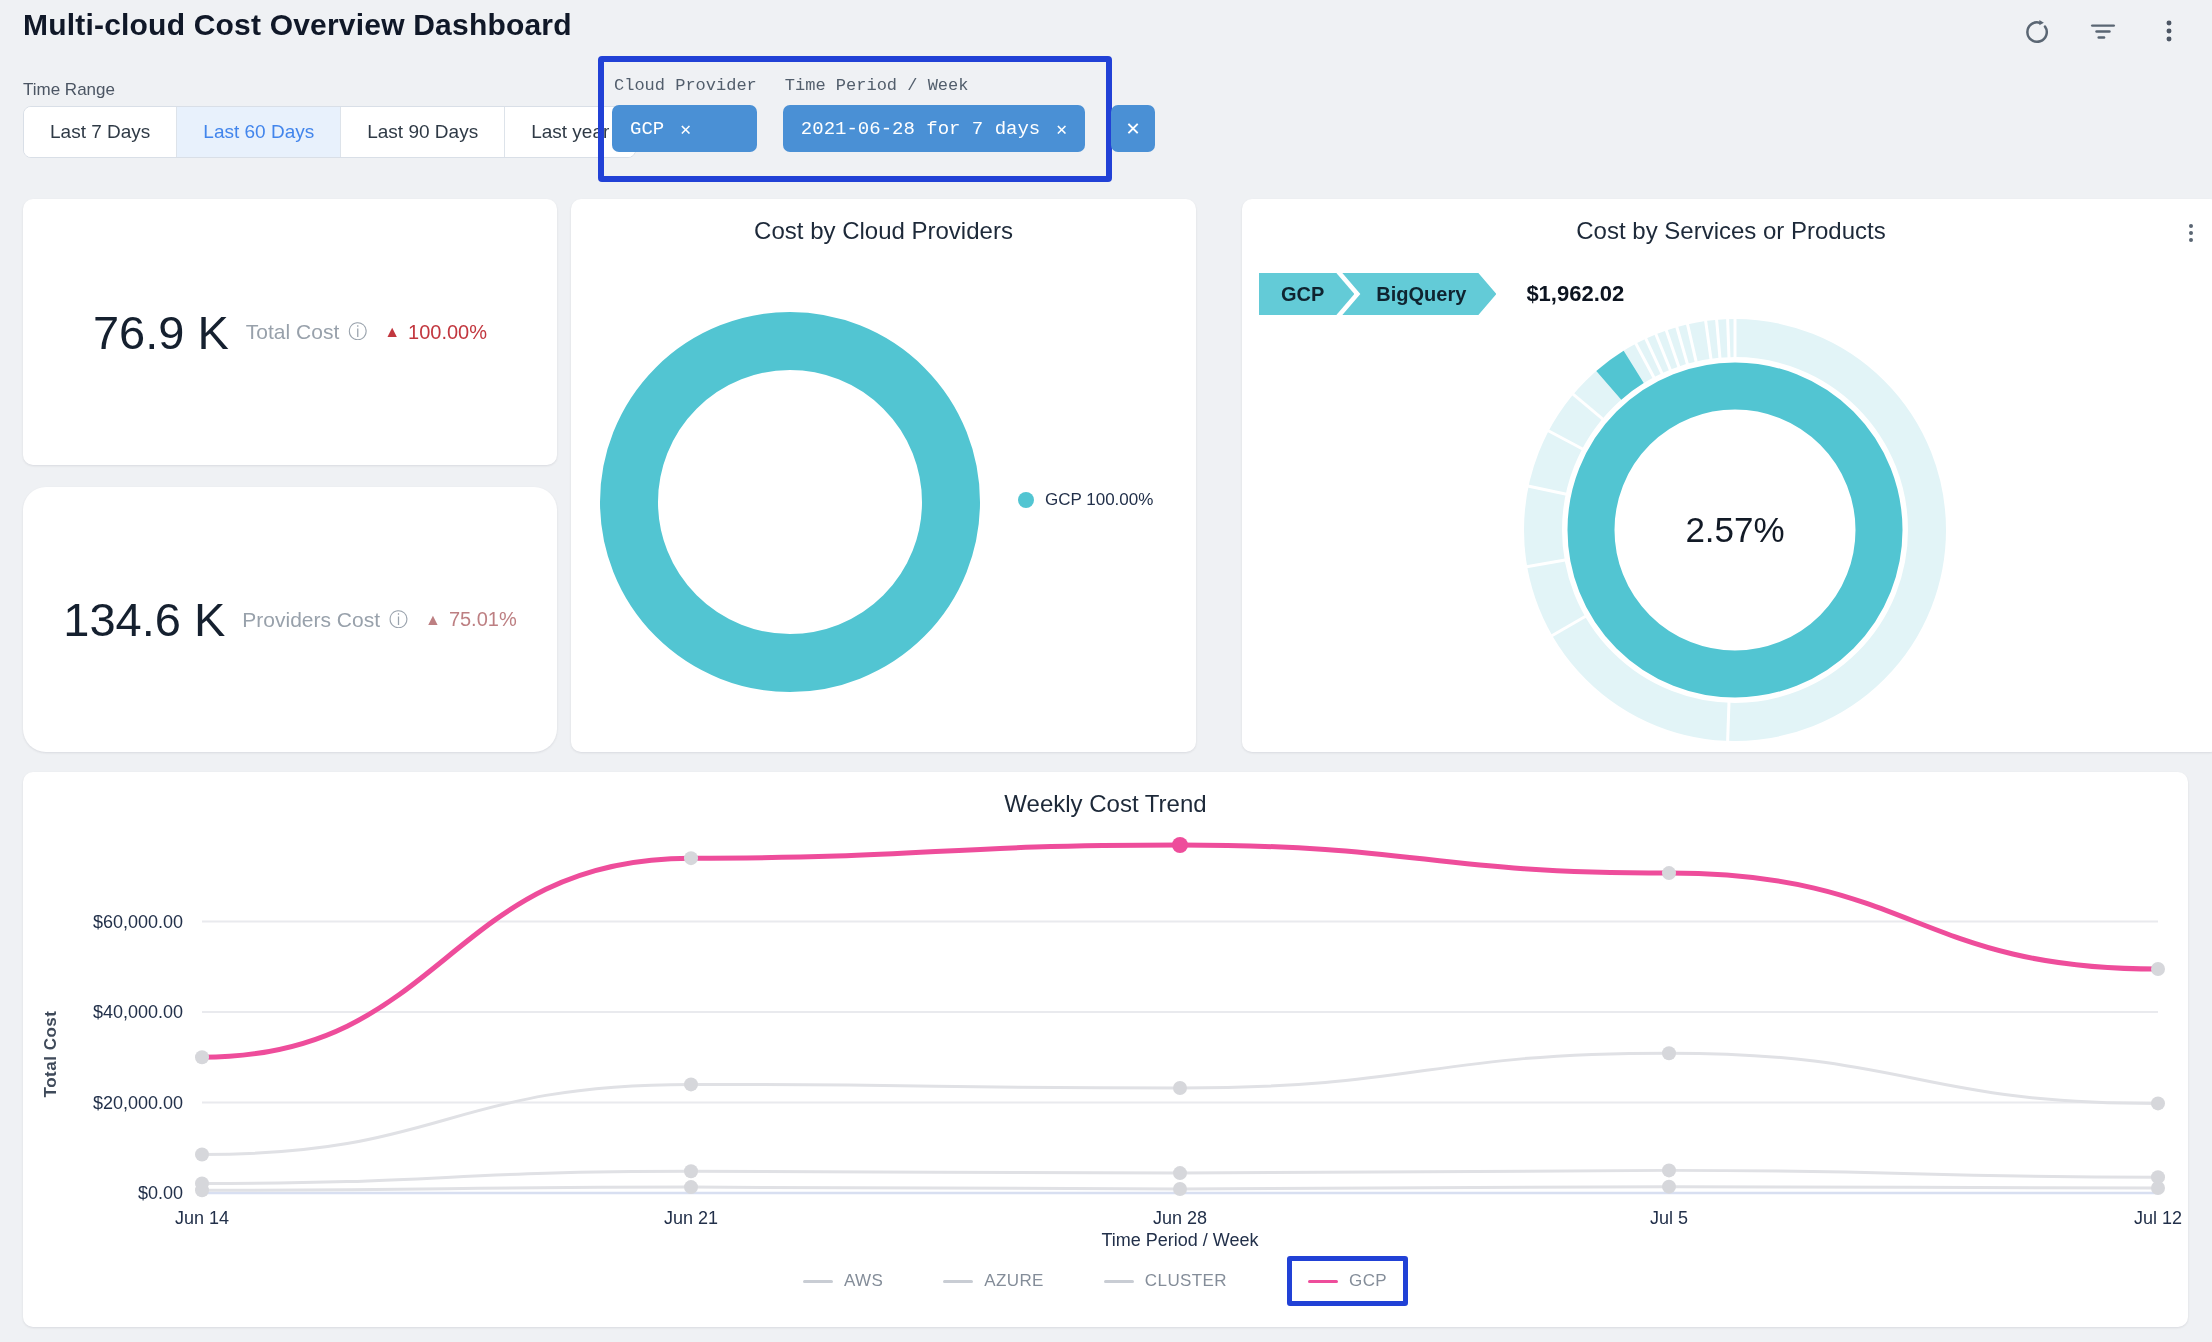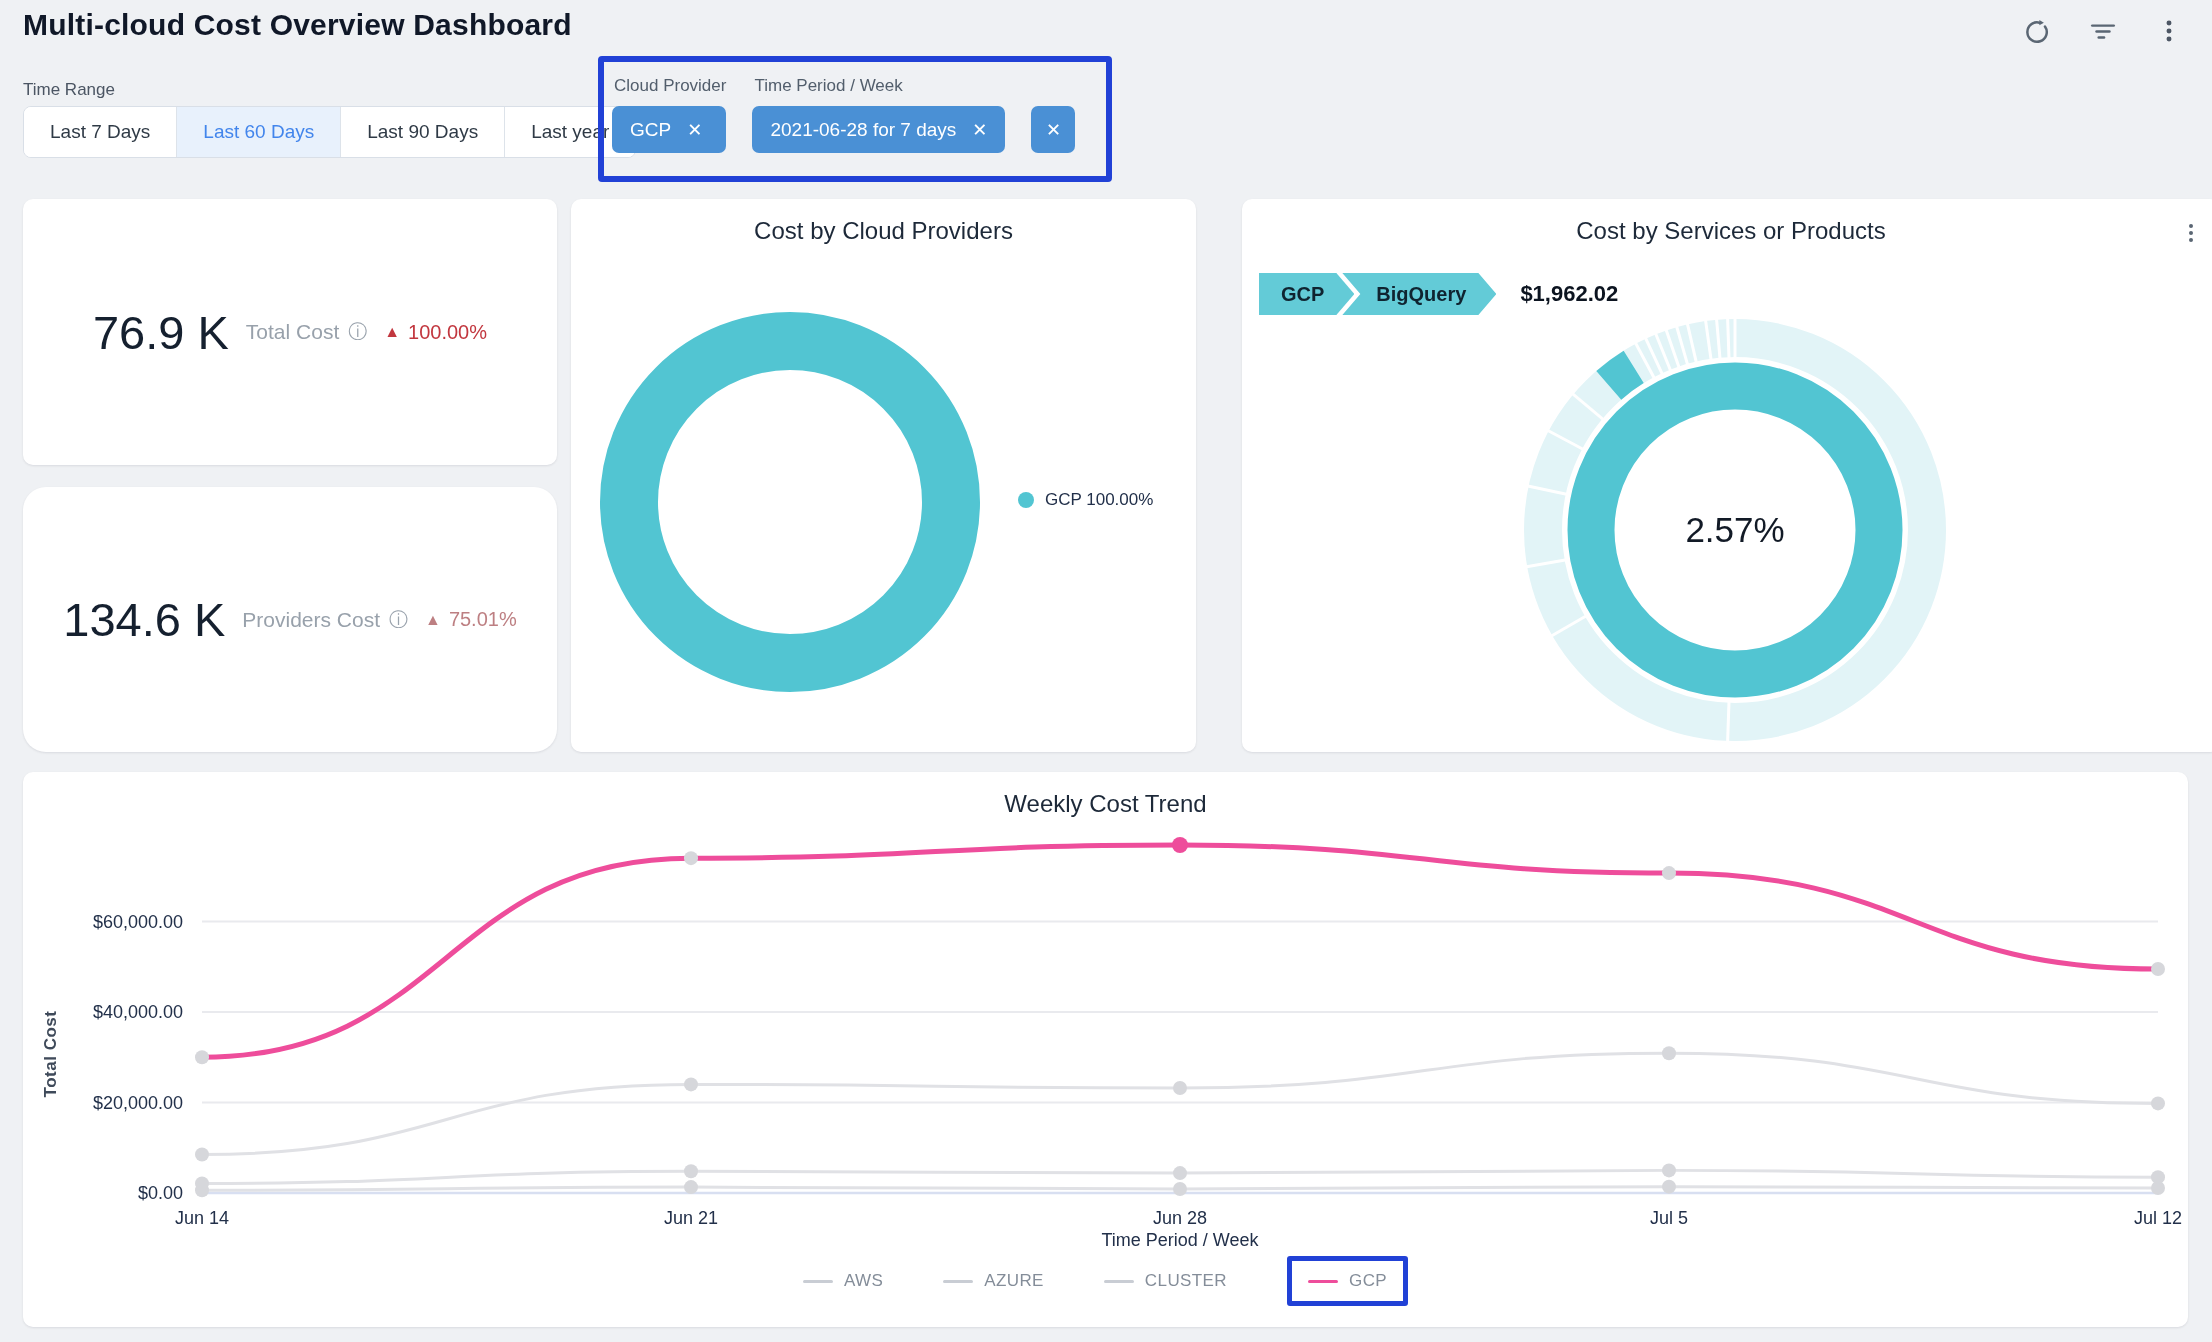--- a/index.html
+++ b/index.html
@@ -30,21 +30,21 @@
     font-family:"Liberation Sans", sans-serif;
   }
   .seg-btn:first-child { border-left:none; }
   .seg-btn.selected { background:#e8f1fc; color:#4285ec; }
 
   .annotation-box {
     border:6px solid #2141d6; border-radius:4px; background:transparent;
   }
   #filterbox { left:598px; top:56px; width:514px; height:126px; }
   .filter-groups { position:absolute; left:8px; top:14px; display:flex; gap:26px; }
-  .filter-group { display:flex; flex-direction:column; gap:10px; }
+  .filter-group { display:flex; flex-direction:column; gap:10px;font-family:Liberation Mono, monospace; }
   .filter-label { font-size:17px; color:#525e6c; padding-left:2px; white-space:nowrap; }
   .chip {
     background:#4a90d5; color:#fff; border-radius:7px; height:47px;
     display:flex; align-items:center; gap:16px; padding:0 18px;
     font-size:19px; cursor:pointer; white-space:nowrap;
   }
   .chip .x, .clear-btn { font-size:18px; }
   .clear-btn {
     background:#4a90d5; color:#fff; border:none; border-radius:7px;
     width:44px; height:47px; cursor:pointer; align-self:flex-end;
@@ -82,21 +82,21 @@
     height:42px; display:flex; align-items:center; justify-content:center;
     background:#63cbd7; color:#0f2430; font-size:20px; font-weight:600;
     padding:0 30px 0 22px; cursor:pointer;
     clip-path:polygon(0 0, calc(100% - 18px) 0, 100% 50%, calc(100% - 18px) 100%, 0 100%);
   }
   .crumb + .crumb {
     margin-left:-12px;
     padding-left:34px;
     clip-path:polygon(0 0, calc(100% - 18px) 0, 100% 50%, calc(100% - 18px) 100%, 0 100%, 18px 50%);
   }
-  .crumb-amount { margin-left:24px; font-size:22px; font-weight:700; color:#0c1420; }
+  .crumb-amount { margin-left:30px; font-size:22px; font-weight:700; color:#0c1420; }
   .donut-center-label {
     position:absolute; left:493px; top:331px; transform:translate(-50%,-50%);
     font-size:35px; color:#121a26;
   }
 
   
   .trend-ylabel {
     position:absolute; left:-62px; top:272px; width:180px; text-align:center;
     transform:rotate(-90deg); font-size:17px; font-weight:700; color:#3f4a5a; letter-spacing:.5px;
   }

